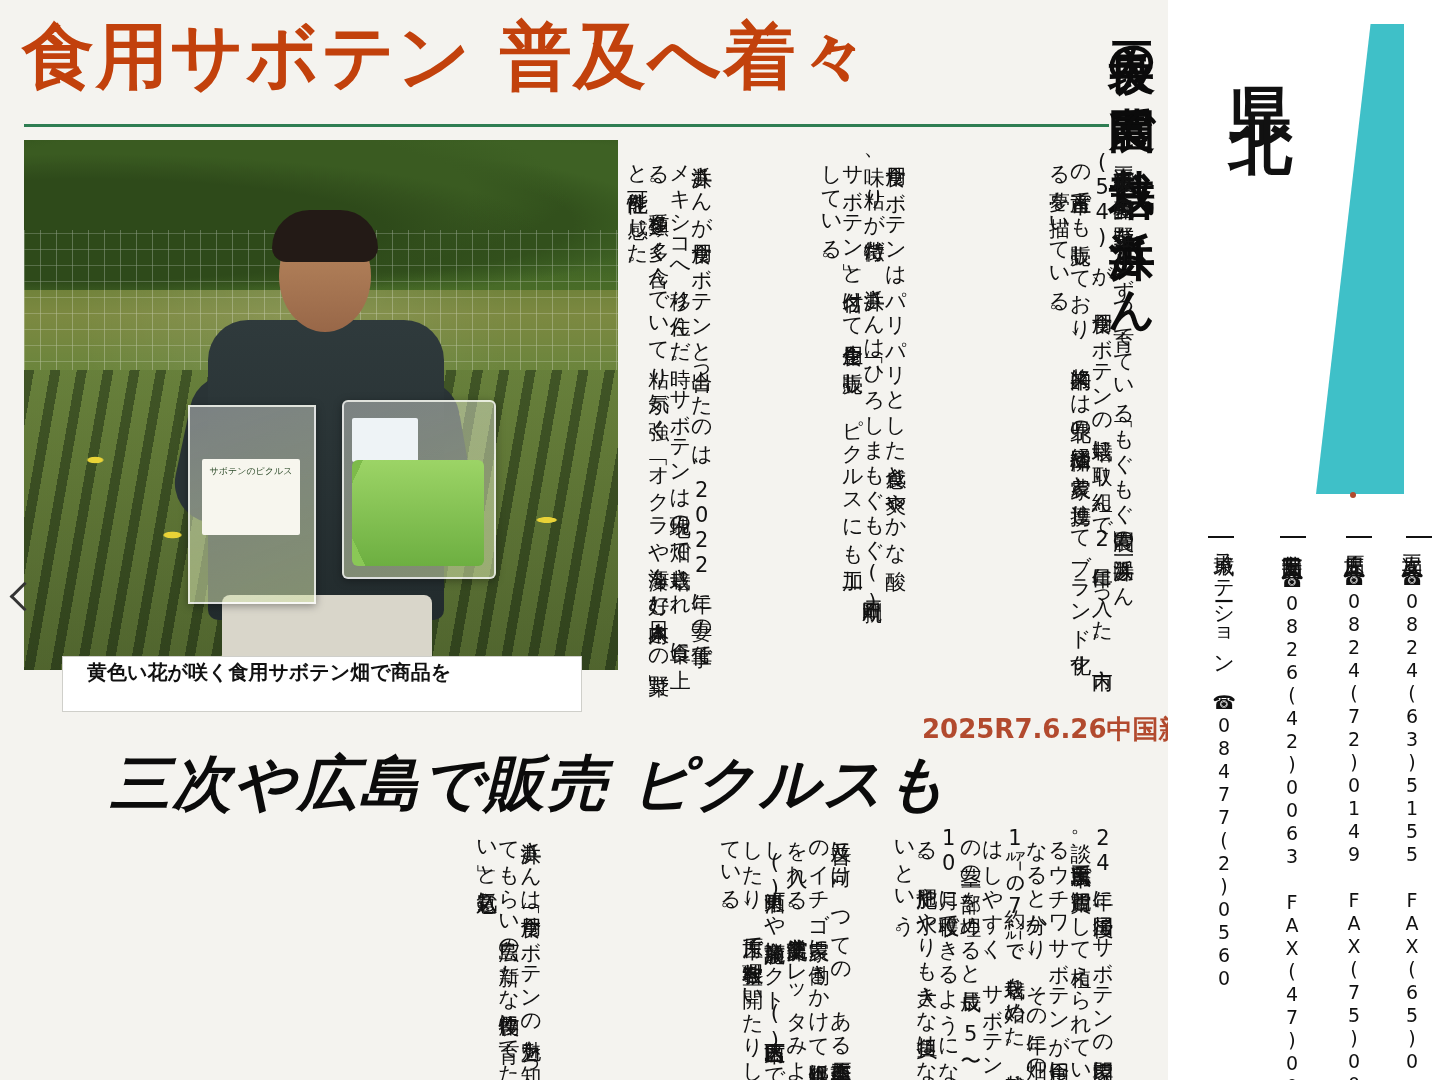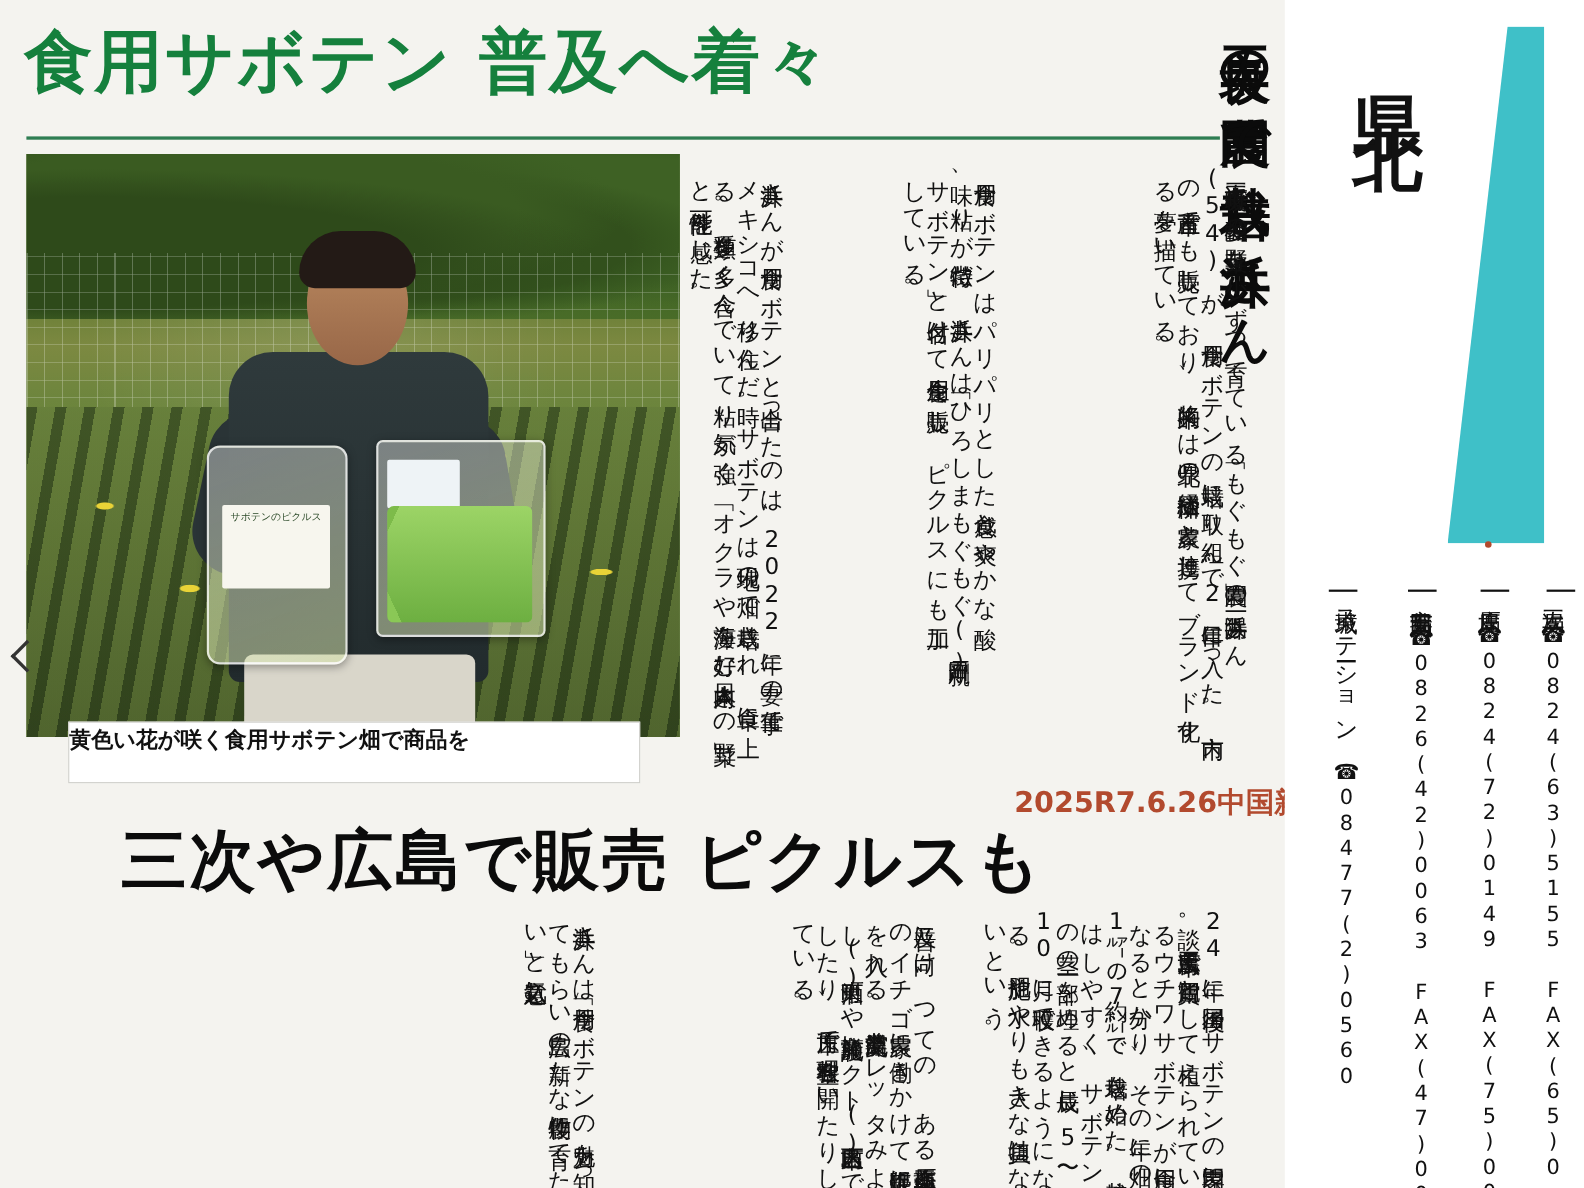--- a/index.html
+++ b/index.html
@@ -11,25 +11,25 @@
     overflow:hidden;
     position:relative;
   }
   .page{position:absolute;inset:0;}
 
   
   .main-headline{
     position:absolute;left:22px;top:0px;width:1075px;height:118px;
     font-family:"DejaVu Sans","Liberation Sans",sans-serif;
     font-weight:bold;
-    font-size:62px;
+    font-size:72px;
     line-height:112px;
     letter-spacing:2px;
     white-space:nowrap;
-    color:#15803d;
+    color:#c2410c;
   }
   .headline-rule{
     position:absolute;left:24px;top:124px;width:1085px;height:3px;background:#2e7d52;
   }
 
   
   .photo-wrap{
     position:absolute;left:24px;top:140px;width:594px;height:530px;
     overflow:hidden;background:#5d7a3a;
   }
@@ -92,21 +92,21 @@
     transform:rotate(-10deg);background:#2a3436;
   }
   .person .pants{
     position:absolute;left:48px;top:395px;width:210px;height:90px;background:#d9d6cb;border-radius:8px;
   }
   .pack{
     position:absolute;border:2px solid rgba(255,255,255,.75);
     background:linear-gradient(160deg,rgba(255,255,255,.38),rgba(210,225,170,.55));
     box-shadow:0 2px 8px rgba(0,0,0,.35);
   }
-  .pack.left{left:14px;top:205px;width:124px;height:195px;border-radius:12px;}
+  .pack.left{left:14px;top:205px;width:124px;height:195px;border-radius:0;}
   .pack.left .label{
     position:absolute;left:12px;top:52px;width:98px;height:76px;background:#f7f6ee;border-radius:2px;
     font-size:9px;line-height:12px;color:#2d4a2a;padding:6px 4px;box-sizing:border-box;
     font-family:"DejaVu Sans",sans-serif;text-align:center;
   }
   .pack.right{left:168px;top:200px;width:150px;height:175px;border-radius:6px;}
   .pack.right .label{
     position:absolute;left:8px;top:16px;width:66px;height:44px;background:#eef3f6;border-radius:2px;
   }
   .pack.right .pods{
@@ -115,21 +115,21 @@
       linear-gradient(115deg,#7fba4e 0 10px,rgba(0,0,0,0) 10px 20px),
       linear-gradient(65deg,#8cc75a 0 12px,rgba(0,0,0,0) 12px 24px),
       linear-gradient(180deg,#9ed36a,#6fae45);
     border-radius:6px;
   }
   .caption-box{
     position:absolute;left:62px;top:656px;width:520px;height:56px;
     background:#ffffff;border:1px solid #cfcfca;
     font-family:"DejaVu Sans","Liberation Sans",sans-serif;
     font-size:20px;line-height:27px;font-weight:600;color:#111;
-    padding:2px 0;box-sizing:border-box;
+    padding:2px 24px;box-sizing:border-box;
   }
   .caption-box div{white-space:nowrap;}
 
   
   .vtext{
     writing-mode:vertical-rl;
     text-orientation:upright;
     font-family:"DejaVu Sans","Liberation Sans",sans-serif;
     line-height:1.02;
     letter-spacing:1px;
@@ -147,21 +147,21 @@
     font-family:"DejaVu Sans","Liberation Sans",sans-serif;
     font-weight:bold;font-size:46px;letter-spacing:3px;color:#0b0b0b;
     white-space:nowrap;
   }
 
   
   .sub-headline{
     position:absolute;left:110px;top:748px;width:1010px;height:70px;
     font-family:"DejaVu Sans","Liberation Sans",sans-serif;
     font-weight:bold;font-size:60px;line-height:70px;letter-spacing:2px;
-    white-space:nowrap;color:#0b0b0b;
+    white-space:nowrap;color:#0b0b0b;font-style:italic;
   }
 
   
   .datestamp{
     position:absolute;left:922px;top:712px;
     font-family:"DejaVu Sans","Liberation Sans",sans-serif;
     font-size:26px;font-weight:700;color:#b24a2e;white-space:nowrap;
   }
 
   

